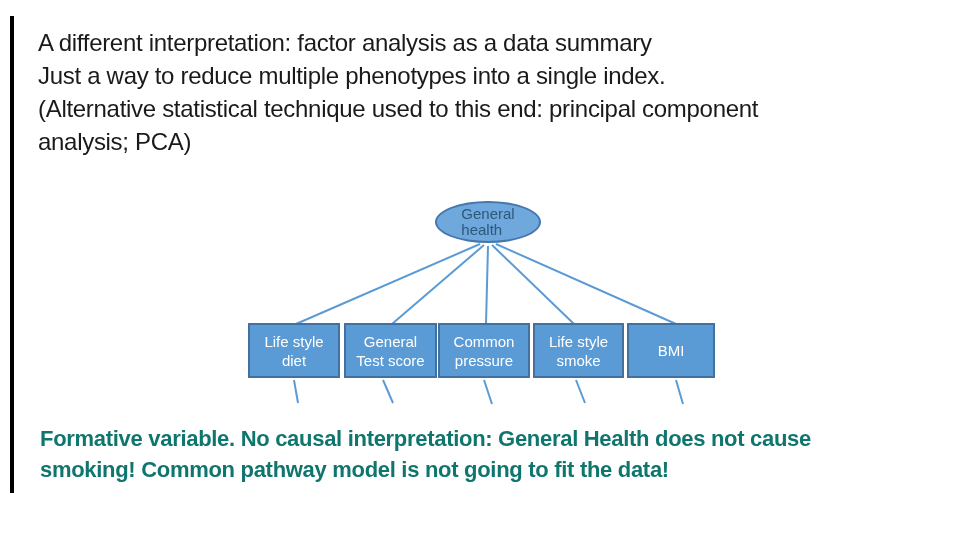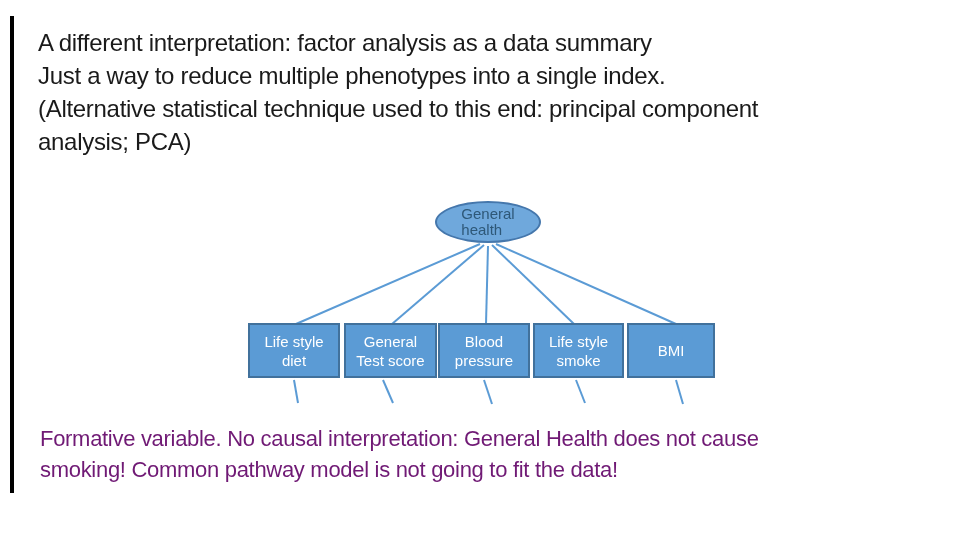--- a/index.html
+++ b/index.html
@@ -35,22 +35,23 @@
     white-space: pre-line;
   }
   .footer-text {
     position: absolute;
     left: 40px;
     top: 423px;
     width: 900px;
     font-size: 22px;
     line-height: 31px;
     letter-spacing: -0.3px;
-    color: #701a75;
+    color: #0f766e;
     white-space: pre-line;
+    font-weight: bold;
   }
   .connectors {
     position: absolute;
     left: 0;
     top: 0;
     width: 960px;
     height: 540px;
     pointer-events: none;
   }
   .connectors line {
@@ -136,21 +137,21 @@
     <span>Life style
 diet</span>
   </div>
 
   <div class="ind-box box2">
     <span>General
 Test score</span>
   </div>
 
   <div class="ind-box box3">
-    <span>Blood
+    <span>Common
 pressure</span>
   </div>
 
   <div class="ind-box box4">
     <span>Life style
 smoke</span>
   </div>
 
   <div class="ind-box box5">
     <span>BMI</span>

